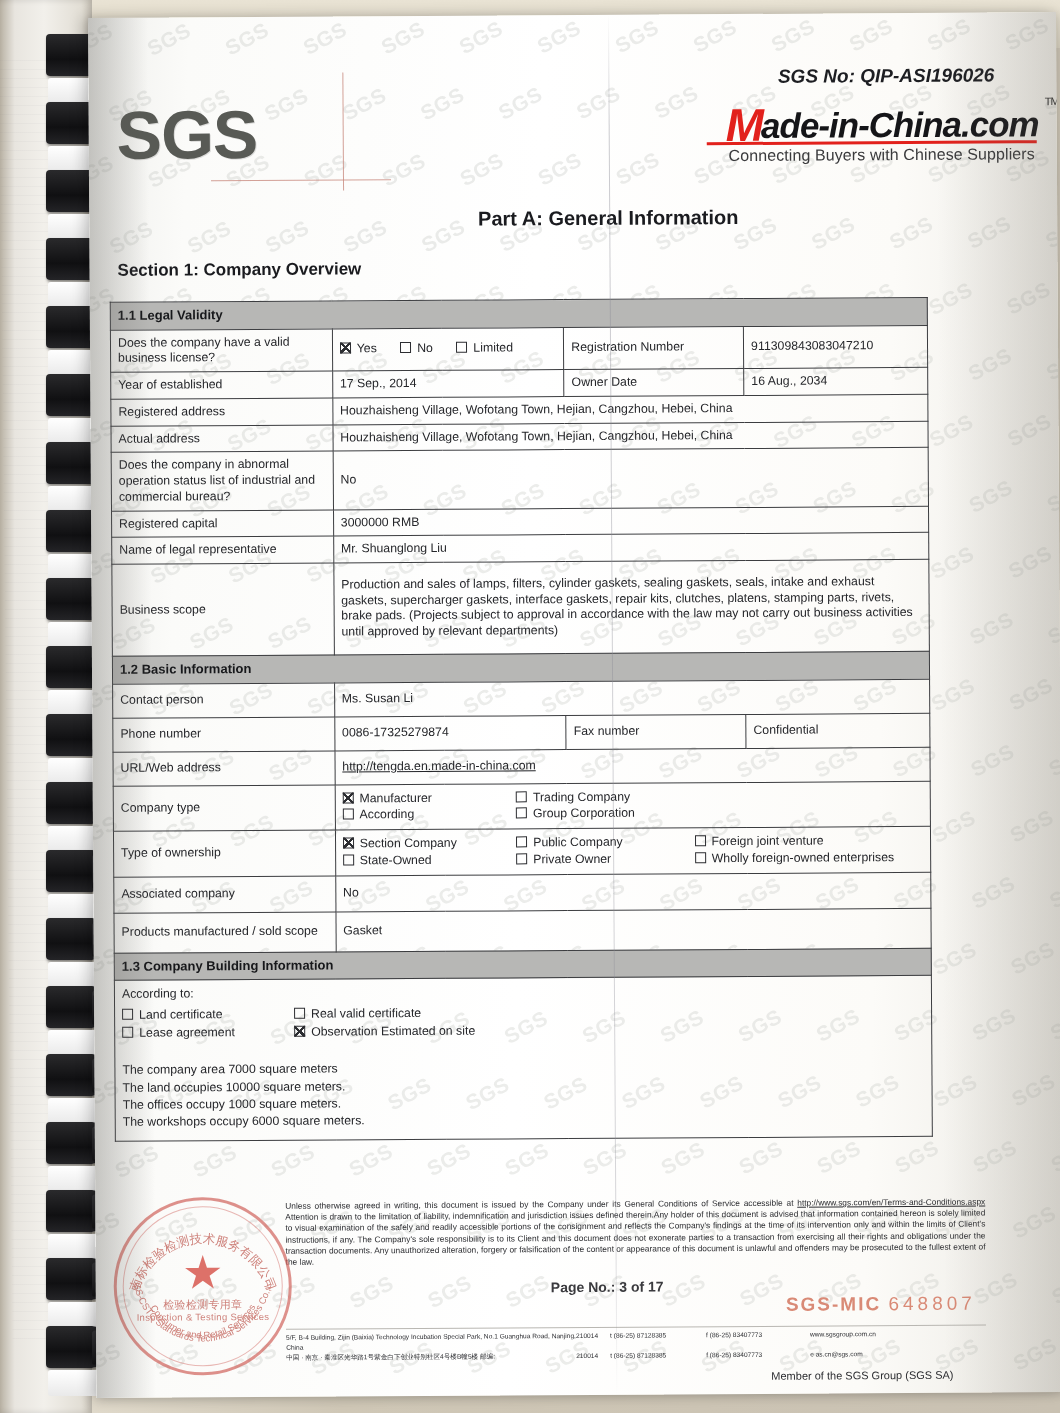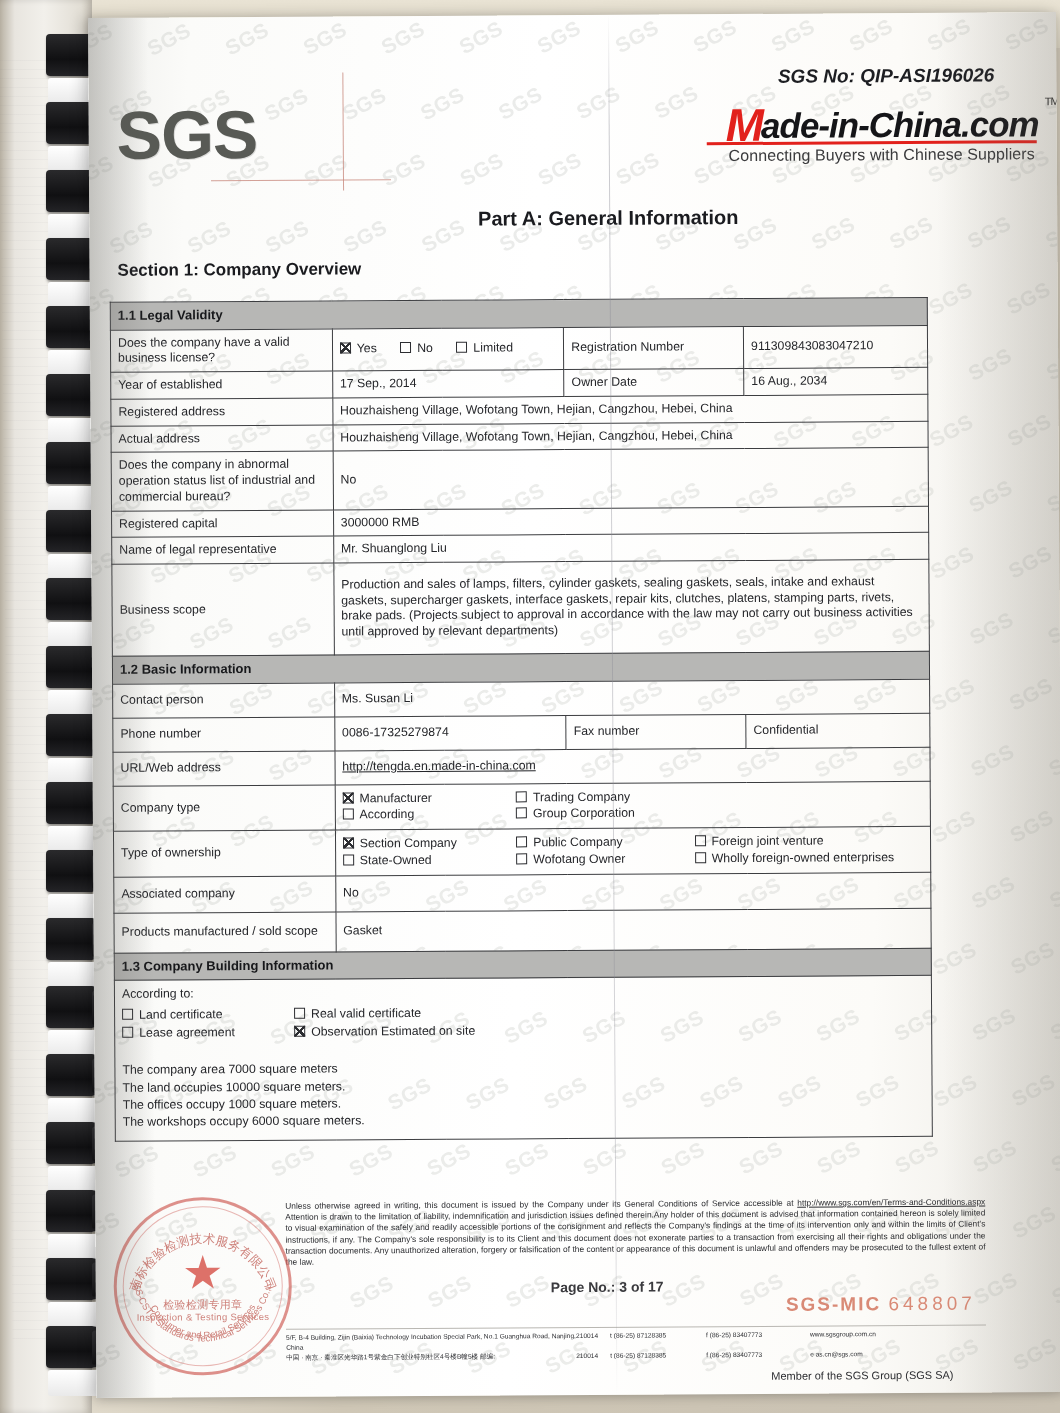--- a/index.html
+++ b/index.html
@@ -713,21 +713,21 @@
         <tr>
           <td class="lbl">Type of ownership</td>
           <td colspan="4">
             <span class="optrow">
               <span class="opt" style="width:150px"><span class="cbx on"></span><span>Section Company</span></span>
               <span class="opt" style="width:155px"><span class="cbx"></span><span>Public Company</span></span>
               <span class="opt"><span class="cbx"></span><span>Foreign joint venture</span></span>
             </span>
             <span class="optrow">
               <span class="opt" style="width:150px"><span class="cbx"></span><span>State-Owned</span></span>
-              <span class="opt" style="width:155px"><span class="cbx"></span><span>Wofotang Owner</span></span>
+              <span class="opt" style="width:155px"><span class="cbx"></span><span>Private Owner</span></span>
               <span class="opt"><span class="cbx"></span><span>Wholly foreign-owned enterprises</span></span>
             </span>
           </td>
         </tr>
 
         <tr style="height:36px">
           <td class="lbl">Associated   company</td>
           <td colspan="4">No</td>
         </tr>
 

